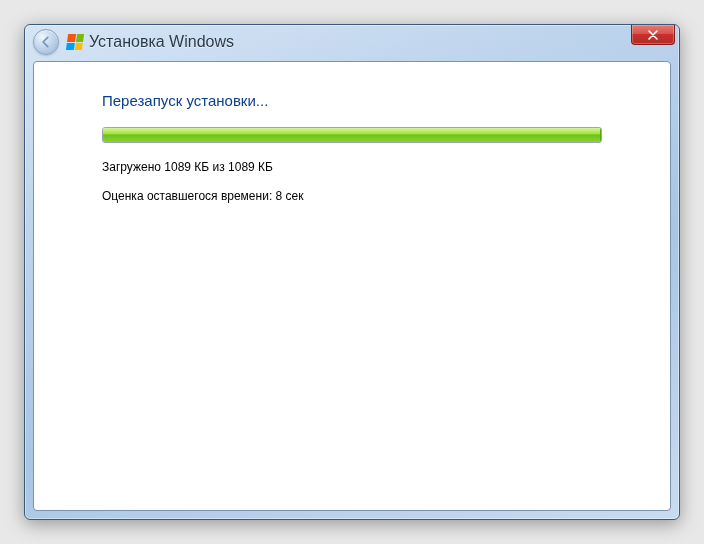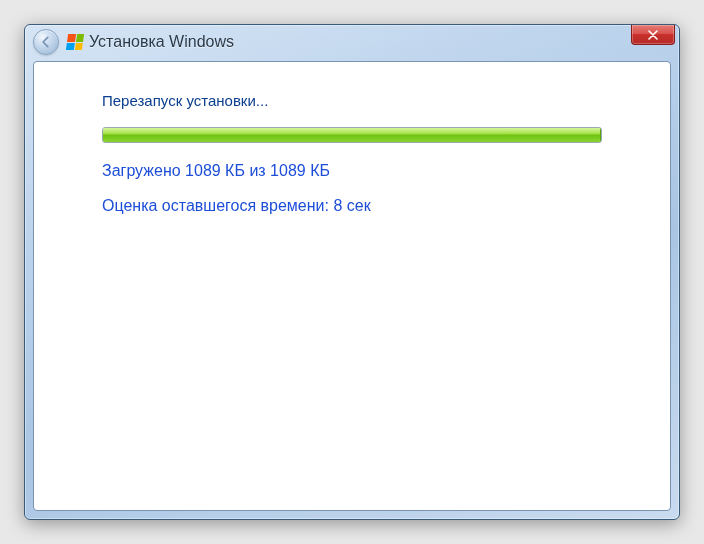--- a/index.html
+++ b/index.html
@@ -92,22 +92,22 @@
     box-shadow: inset 0 1px 2px rgba(0,0,0,0.08);
   }
   .progress-fill {
     height: 100%;
     width: 100%;
     background: linear-gradient(to bottom,
       #d4f59a 0%, #a7e24a 40%, #6fc313 50%, #89d32e 100%);
     border-right: 1px solid #5aa80a;
   }
   .line {
-    font-size: 16px;
-    color: #1d4ed8;
+    font-size: 12px;
+    color: #000000;
     margin-bottom: 12px;
     line-height: 1.45;
   }
 </style>
 </head>
 <body>
 
 <div class="window">
   <div class="titlebar">
     <div class="back-btn">

